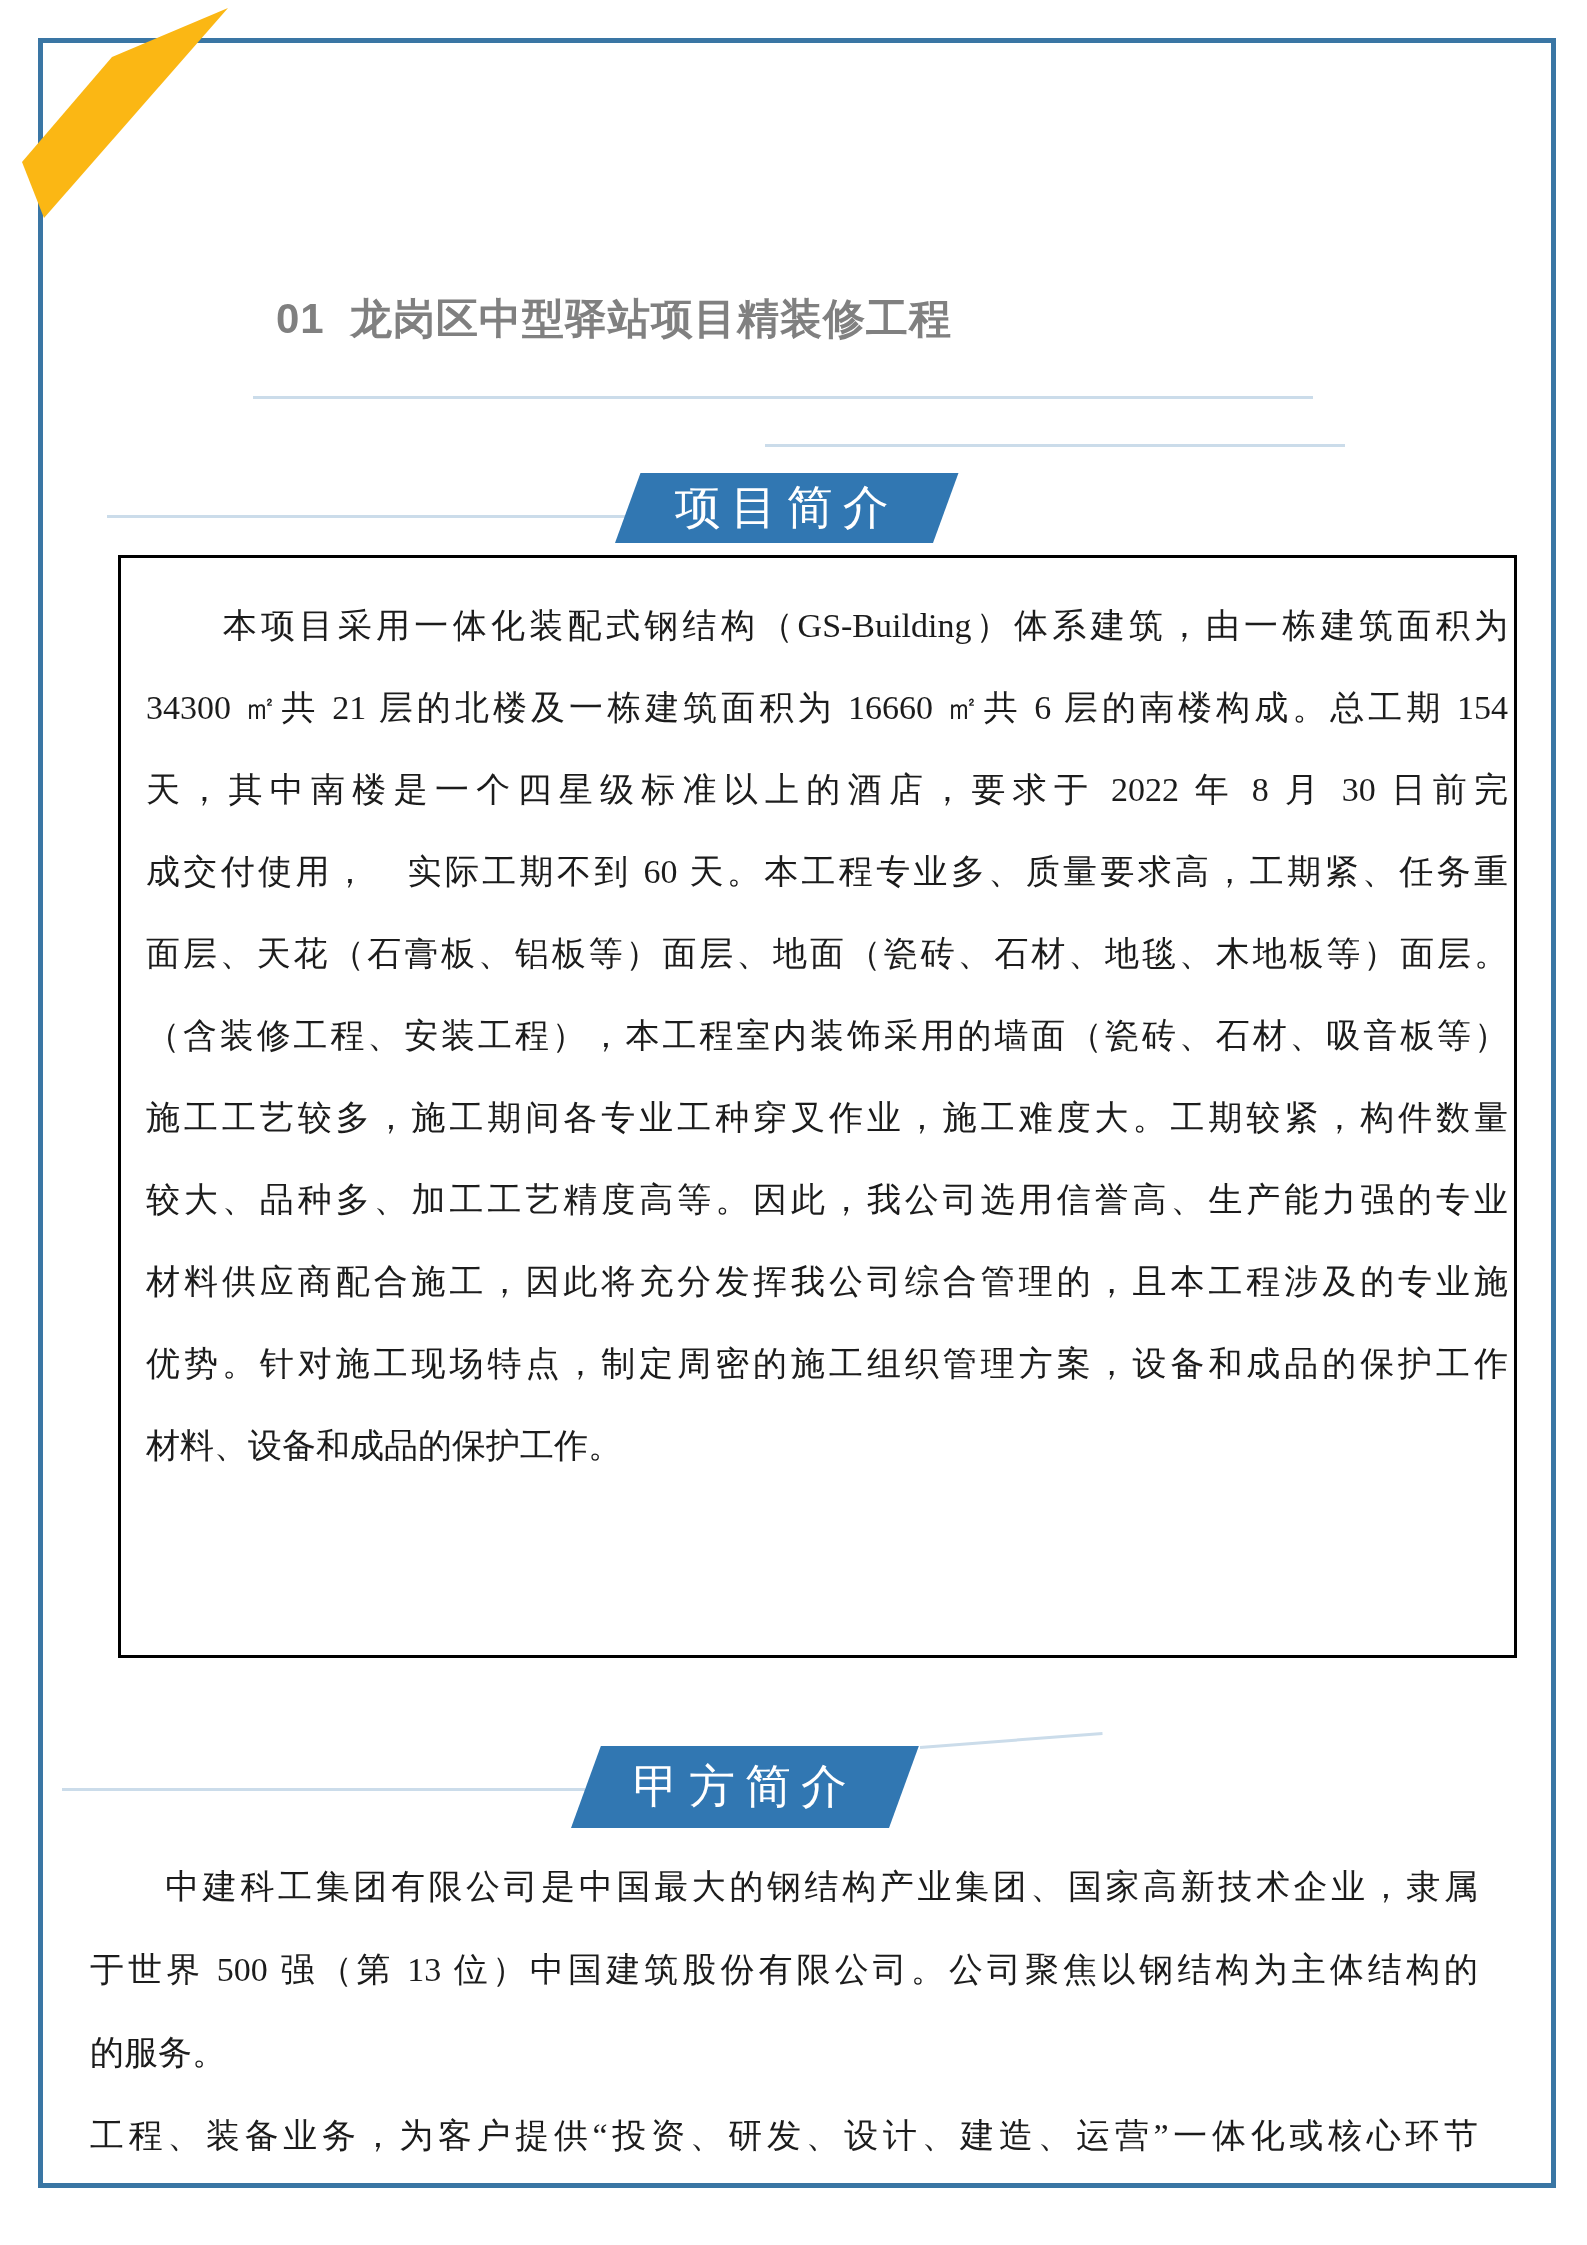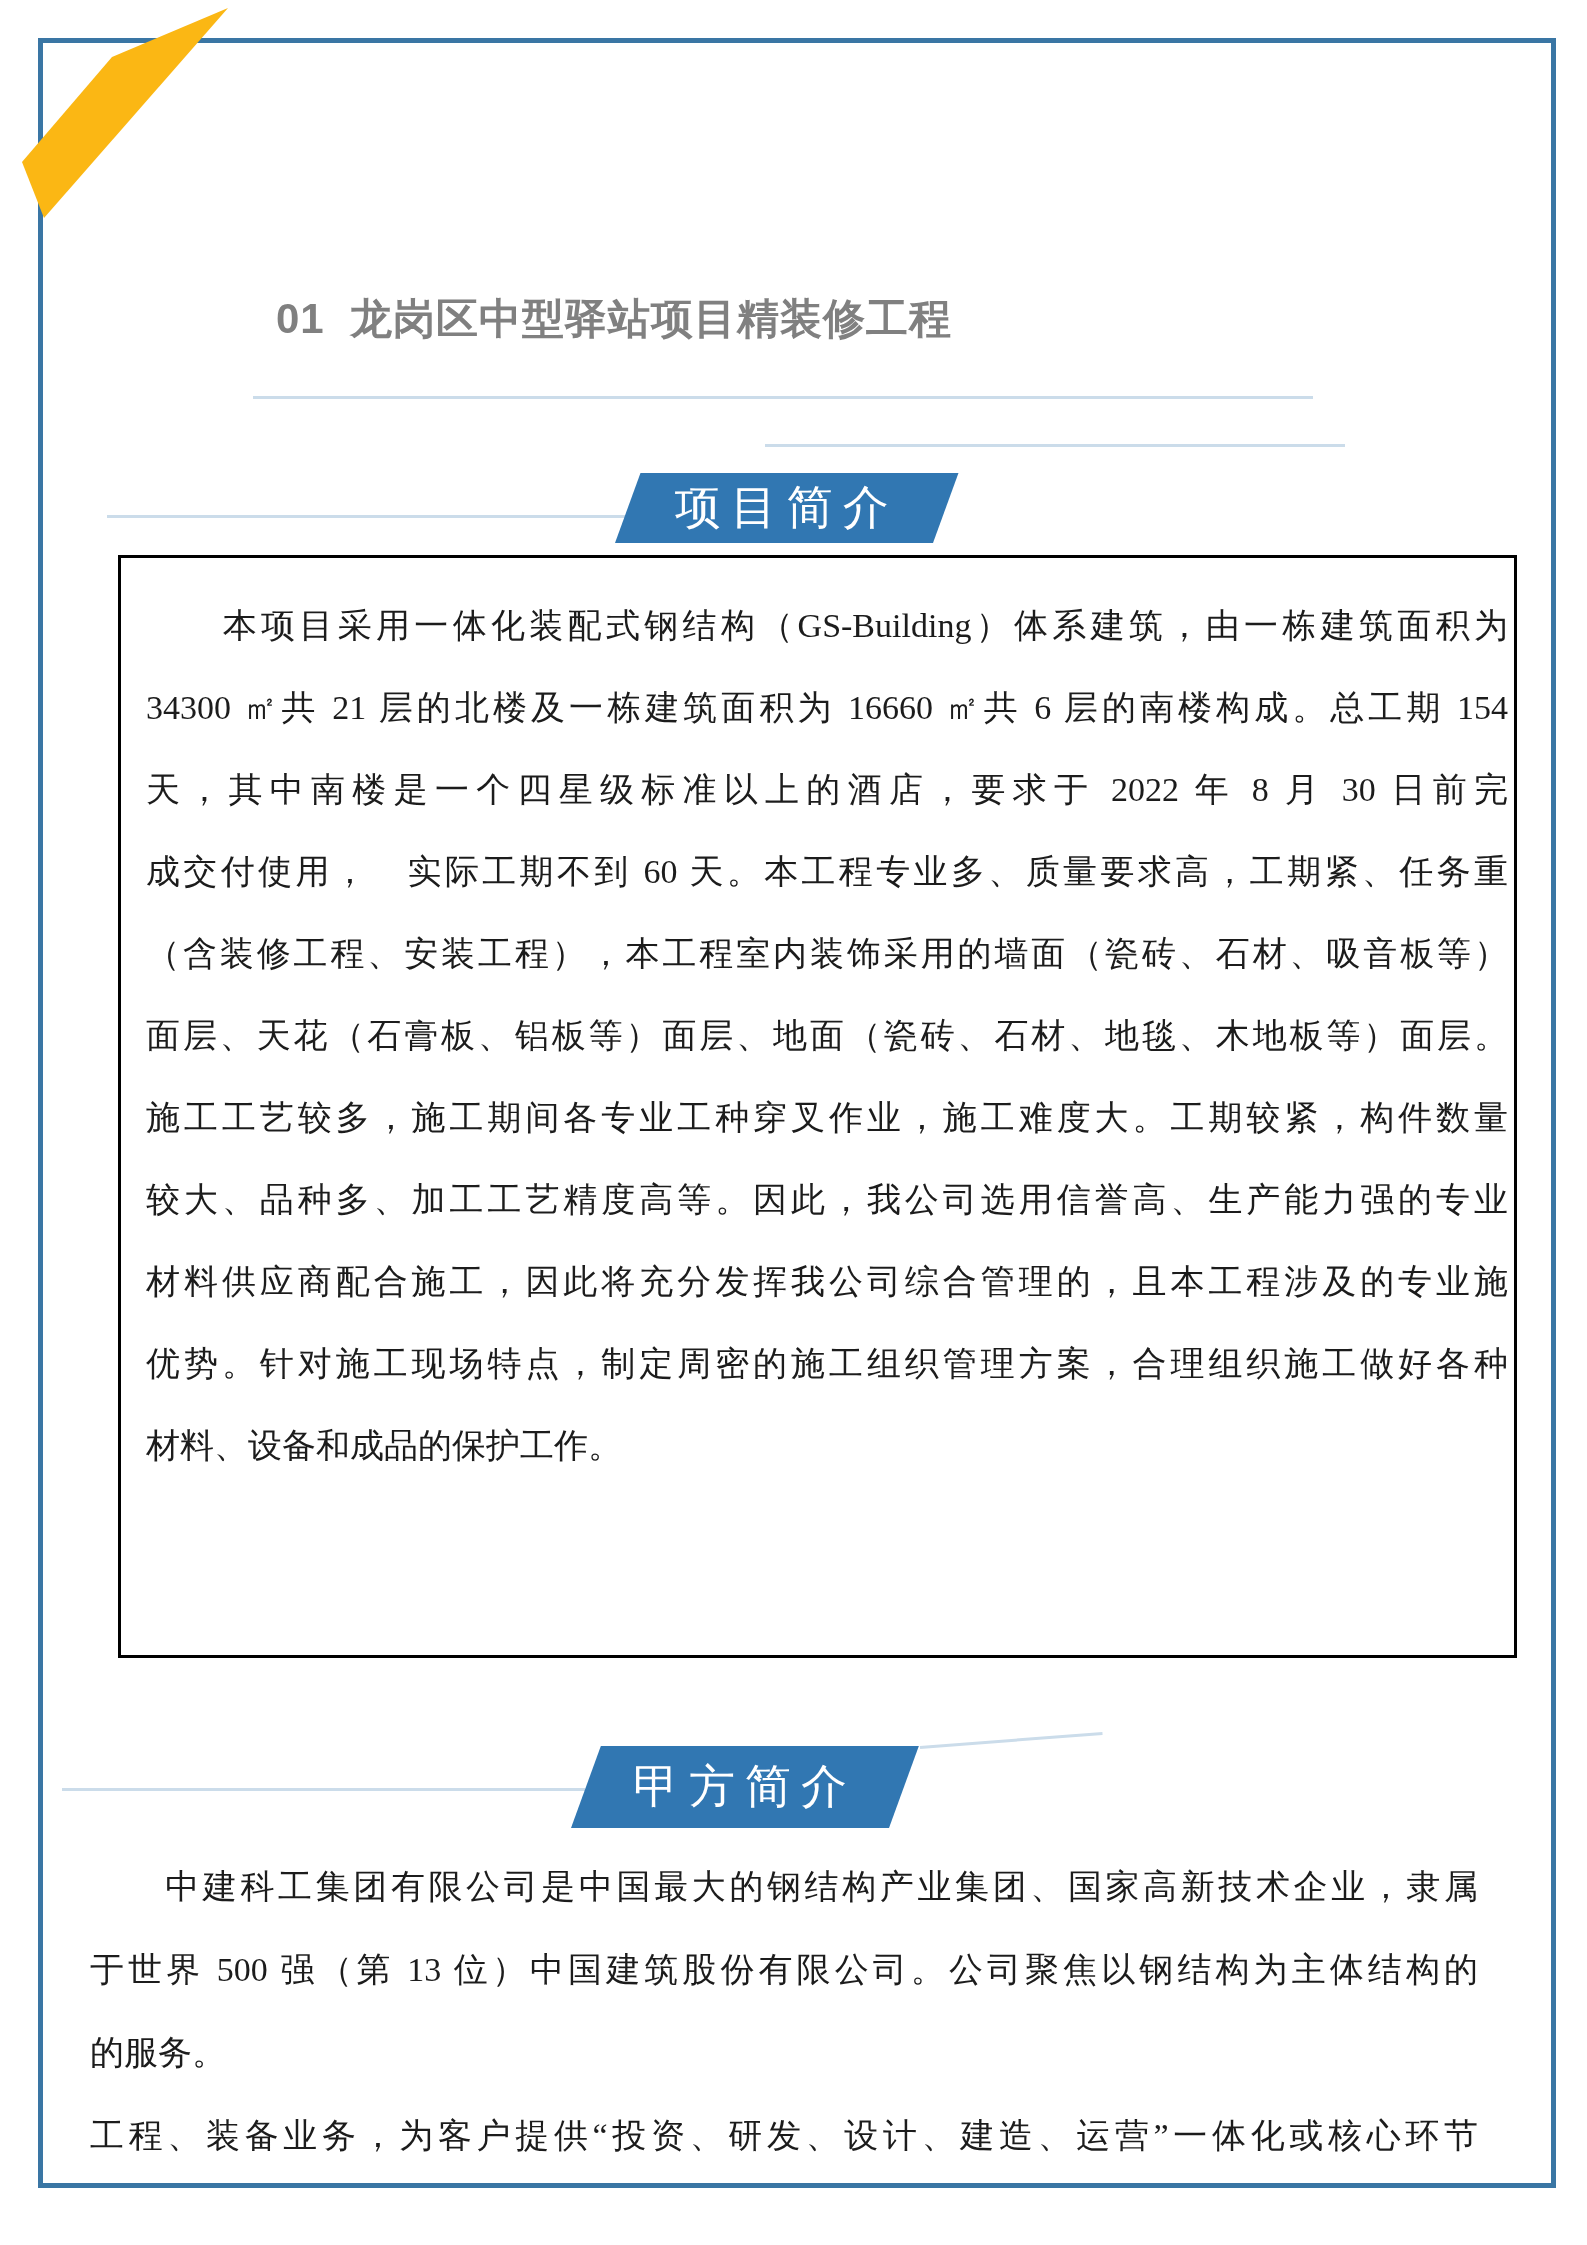--- a/index.html
+++ b/index.html
@@ -86,26 +86,26 @@
   <div id="banner-project" class="banner">
     <span class="banner-label">项目简介</span>
   </div>
 
   <div id="project-box"></div>
   <div id="project-par" class="par">
     <div class="par-line">　　本项目采用一体化装配式钢结构（GS-Building）体系建筑，由一栋建筑面积为</div>
     <div class="par-line">34300 ㎡共 21 层的北楼及一栋建筑面积为 16660 ㎡共 6 层的南楼构成。总工期 154</div>
     <div class="par-line">天，其中南楼是一个四星级标准以上的酒店，要求于 2022 年 8 月 30 日前完</div>
     <div class="par-line">成交付使用，　实际工期不到 60 天。本工程专业多、质量要求高，工期紧、任务重</div>
+    <div class="par-line">面层、天花（石膏板、铝板等）面层、地面（瓷砖、石材、地毯、木地板等）面层。</div>
     <div class="par-line">（含装修工程、安装工程），本工程室内装饰采用的墙面（瓷砖、石材、吸音板等）</div>
-    <div class="par-line">面层、天花（石膏板、铝板等）面层、地面（瓷砖、石材、地毯、木地板等）面层。</div>
     <div class="par-line">施工工艺较多，施工期间各专业工种穿叉作业，施工难度大。工期较紧，构件数量</div>
     <div class="par-line">较大、品种多、加工工艺精度高等。因此，我公司选用信誉高、生产能力强的专业</div>
     <div class="par-line">材料供应商配合施工，因此将充分发挥我公司综合管理的，且本工程涉及的专业施</div>
-    <div class="par-line">优势。针对施工现场特点，制定周密的施工组织管理方案，合理组织施工做好各种</div>
+    <div class="par-line">优势。针对施工现场特点，制定周密的施工组织管理方案，设备和成品的保护工作</div>
     <div class="par-line last">材料、设备和成品的保护工作。</div>
   </div>
 
   <div id="banner-client-leftline" class="thin-line"></div>
   <div id="banner-client-tailline" class="thin-line"></div>
   <div id="banner-client" class="banner">
     <span class="banner-label">甲方简介</span>
   </div>
 
   <div id="client-par" class="par">

